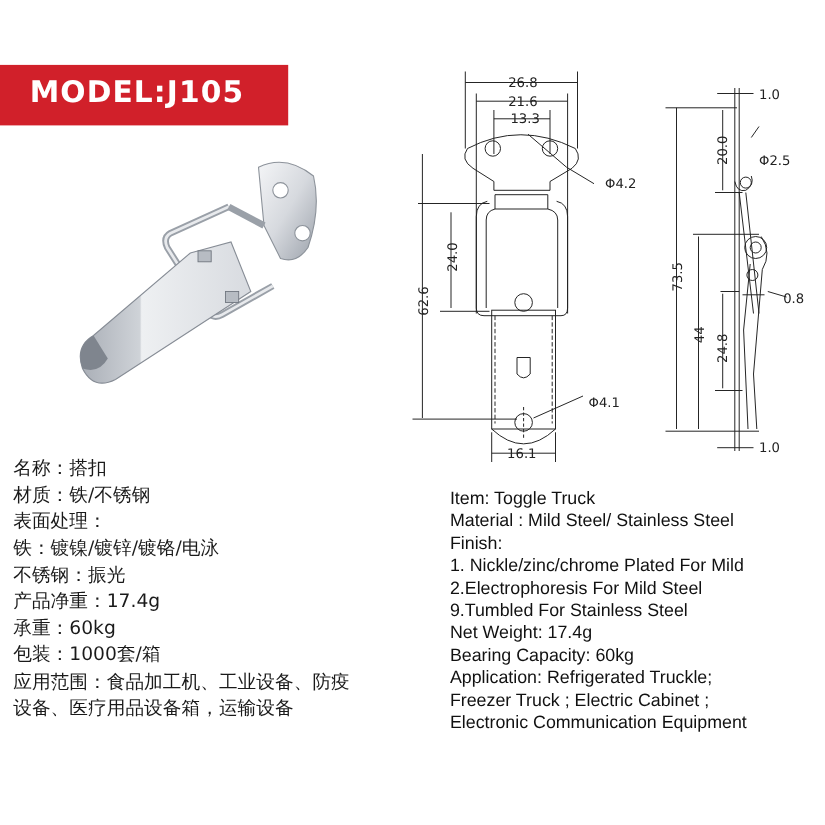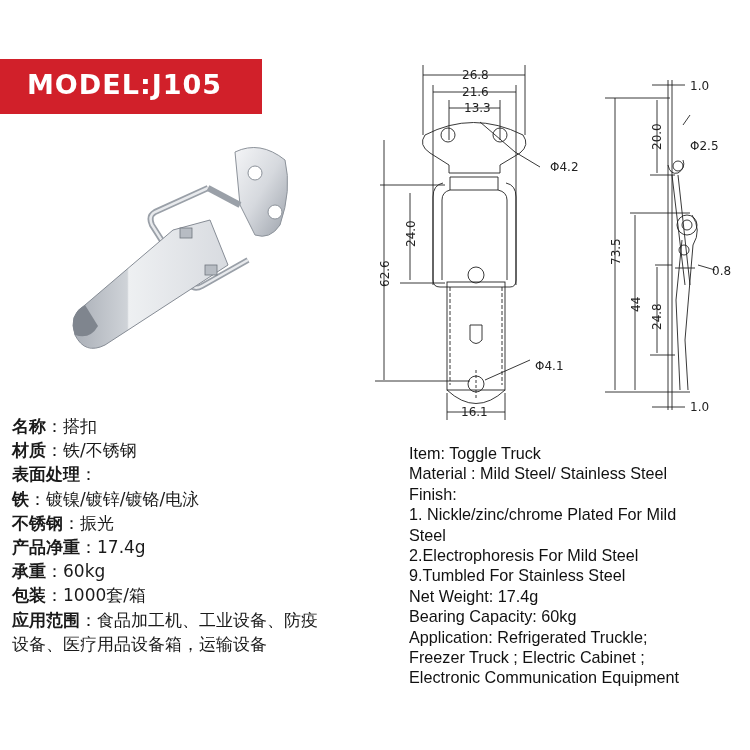--- a/index.html
+++ b/index.html
@@ -5,21 +5,21 @@
   html, body { margin:0; padding:0; background:#ffffff; }
   body { width:750px; height:750px; position:relative; overflow:hidden; font-family:"DejaVu Sans","Liberation Sans",sans-serif; color:#1a1a1a; }
   .banner { position:absolute; left:0; top:59px; width:241px; height:55px; background:#d1202a;padding-left:21px; }
   .banner-text { position:absolute; left:27px; top:10px; font-family:"DejaVu Sans",sans-serif; font-weight:bold; font-size:27px; color:#ffffff; letter-spacing:1px; }
   .photo { position:absolute; left:30px; top:130px; width:280px; height:240px; }
   .drawing-front { position:absolute; left:370px; top:55px; width:220px; height:370px; }
   .drawing-side { position:absolute; left:590px; top:70px; width:160px; height:350px; }
   .dim { font-family:"DejaVu Sans",sans-serif; font-size:12px; fill:#222; }
   .cn { position:absolute; left:12px; top:414px; width:395px; font-size:17px; line-height:24.2px; }
   .cn .row { white-space:nowrap; }
-  .cn b { font-weight:bold;margin-top:28px; }
+  .cn b { font-weight:normal;margin-top:28px; }
   .en { position:absolute; left:409px; top:443px; width:340px; font-family:"Liberation Sans",sans-serif; font-size:16.2px; line-height:20.4px; color:#111; }
   .en b { font-weight:normal; }
   .en .row { white-space:nowrap; }
 </style>
 </head>
 <body>
 
 <div class="banner">
   <span class="banner-text">MODEL:J105</span>
 </div>
@@ -156,21 +156,20 @@
   <div class="row"><b>包装</b><span>：</span><span>1000套/箱</span></div>
   <div class="row"><b>应用范围</b><span>：</span><span>食品加工机、工业设备、防疫</span></div>
   <div class="row"><b></b><span></span><span>设备、医疗用品设备箱，运输设备</span></div>
 </div>
 
 <div class="en">
   <div class="row"><b>Item</b><span>: Toggle Truck</span></div>
   <div class="row"><b>Material</b><span> : Mild Steel/ Stainless Steel</span></div>
   <div class="row"><b>Finish</b><span>:</span></div>
   <div class="row"><b></b><span>1. Nickle/zinc/chrome Plated For Mild</span></div>
-  <div class="row"><b></b><span>Steel</span></div>
   <div class="row"><b></b><span>2.Electrophoresis For Mild Steel</span></div>
   <div class="row"><b></b><span>9.Tumbled For Stainless Steel</span></div>
   <div class="row"><b>Net Weight</b><span>: 17.4g</span></div>
   <div class="row"><b>Bearing Capacity</b><span>: 60kg</span></div>
   <div class="row"><b>Application</b><span>: Refrigerated Truckle;</span></div>
   <div class="row"><b></b><span>Freezer Truck ; Electric Cabinet ;</span></div>
   <div class="row"><b></b><span>Electronic Communication Equipment</span></div>
 </div>
 
 </body></html>

